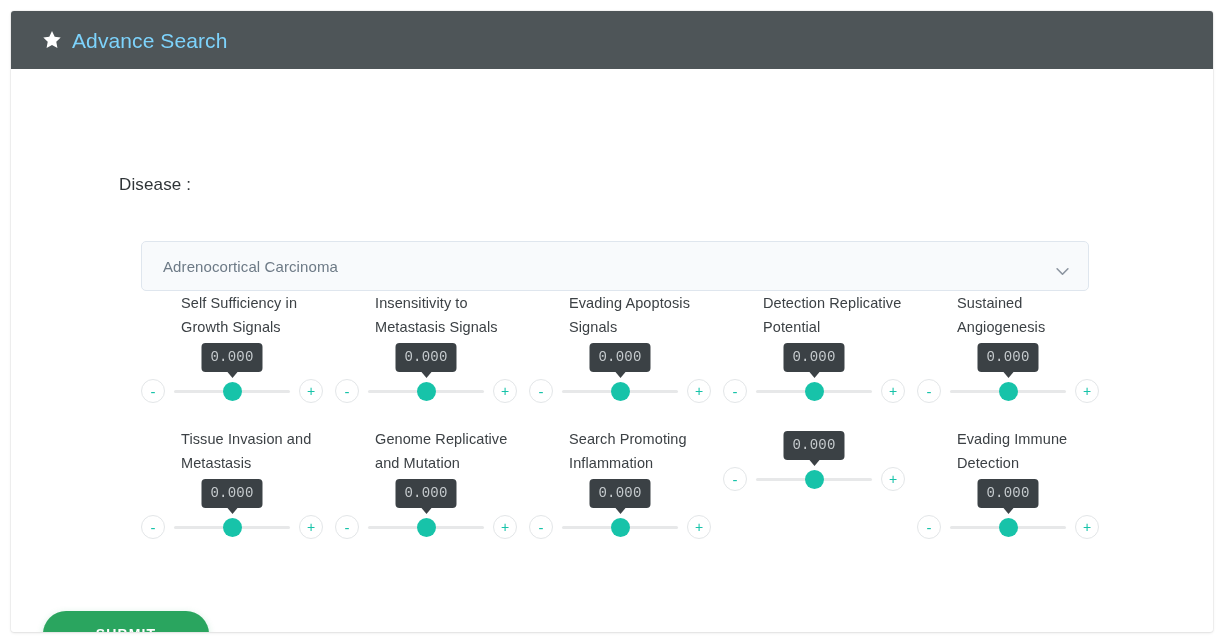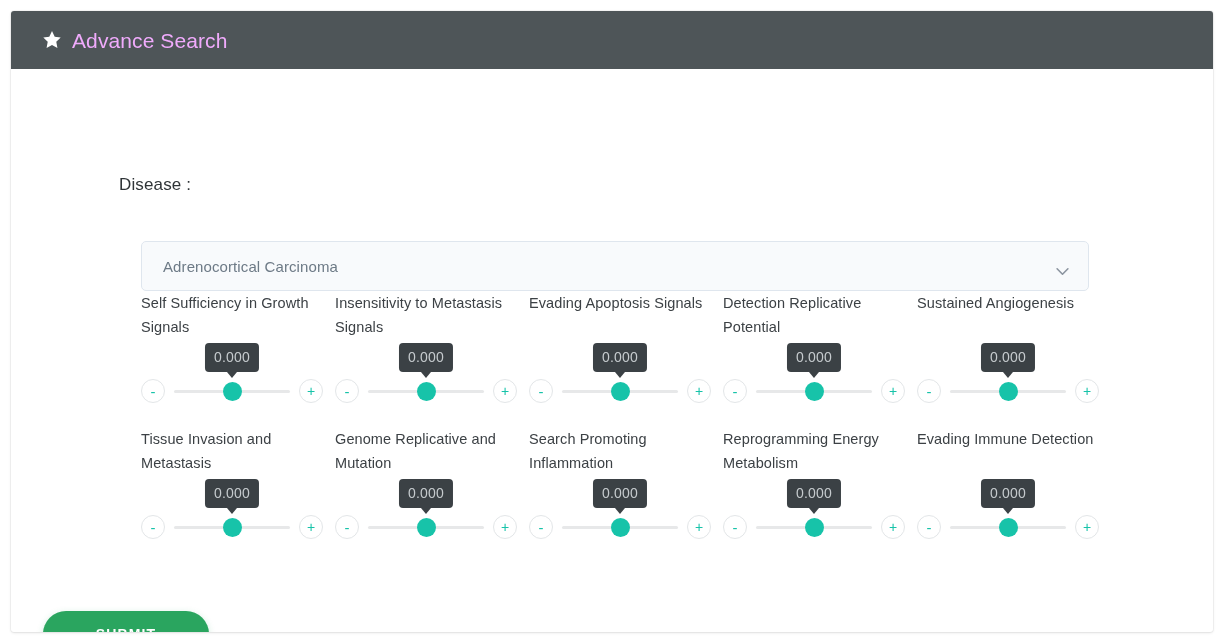--- a/index.html
+++ b/index.html
@@ -35,21 +35,21 @@
     box-sizing: border-box;
   }
   .star-icon {
     width: 22px;
     height: 22px;
     display: inline-block;
     margin-right: 9px;
     flex: none;
   }
   .header-title {
-    color: #f0abfc;
+    color: #7dd3fc;
     font-size: 21px;
     font-weight: 400;
     letter-spacing: 0.1px;
     line-height: 1;
   }
 
   .card-body {
     padding: 0;
     position: relative;
     height: 563px;
@@ -107,20 +107,21 @@
   }
   .slider-cell.row2 {
     margin-top: 22px;
   }
   .slider-label {
     font-size: 14.5px;
     line-height: 24px;
     color: #3c4145;
     letter-spacing: 0.1px;
     min-height: 48px;
+    margin-left: 40px;
   }
 
   .slider-widget {
     position: relative;
     height: 62px;
     margin-top: 4px;
   }
 
   .tooltip {
     position: absolute;
@@ -128,20 +129,21 @@
     transform: translateX(-50%);
     top: 0;
     background: #3b4145;
     color: #c6cbce;
     font-size: 14px;
     line-height: 1;
     padding: 7px 9px 8px 9px;
     border-radius: 4px;
     letter-spacing: 0.2px;
     white-space: nowrap;
+    font-family: Liberation Mono, monospace;
   }
   .tooltip::after {
     content: "";
     position: absolute;
     left: 50%;
     margin-left: -5px;
     bottom: -6px;
     width: 0;
     height: 0;
     border-left: 5px solid transparent;
@@ -370,21 +372,20 @@
             <div class="track-area">
               <div class="track"></div>
               <div class="handle"></div>
             </div>
             <button class="step-btn plus">+</button>
           </div>
         </div>
       </div>
 
       <div class="slider-cell row2">
-        <div class="slider-label">Reprogramming Energy Metabolism</div>
         <div class="slider-widget">
           <div class="tooltip">0.000</div>
           <div class="slider-row">
             <button class="step-btn minus">-</button>
             <div class="track-area">
               <div class="track"></div>
               <div class="handle"></div>
             </div>
             <button class="step-btn plus">+</button>
           </div>

